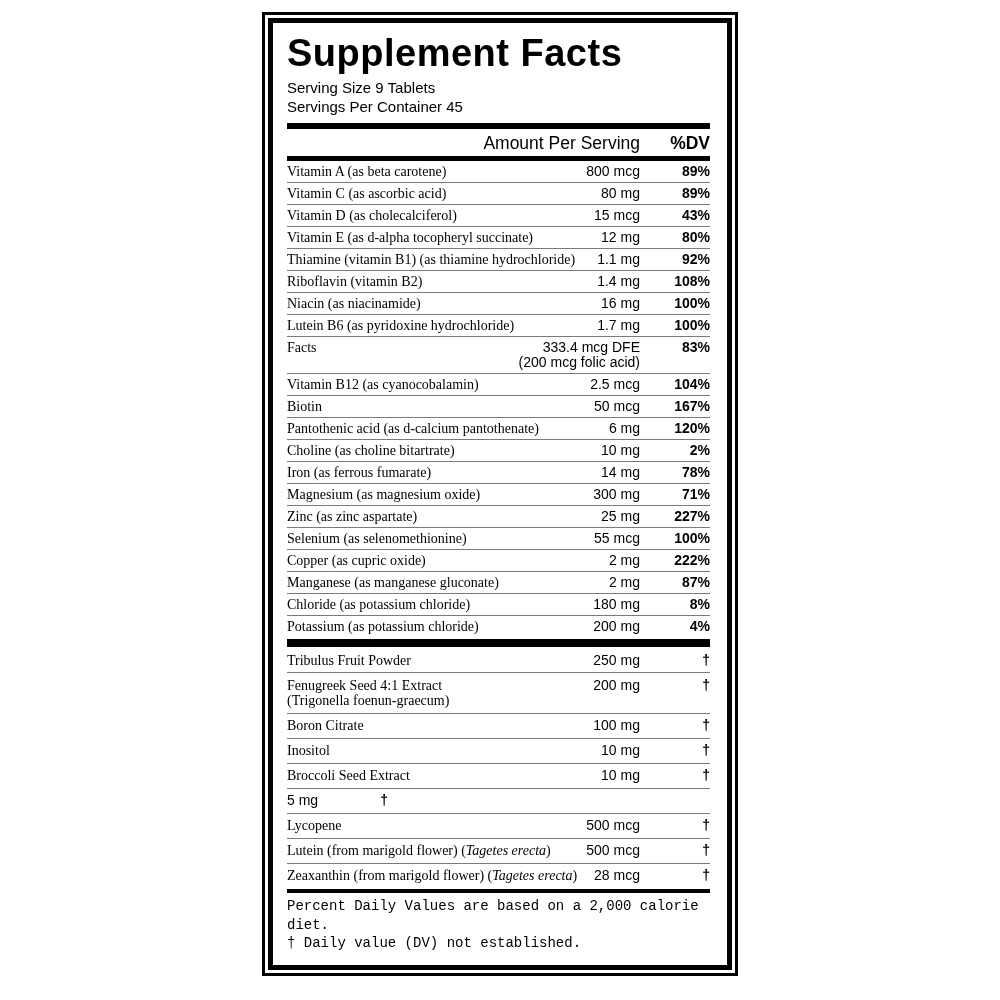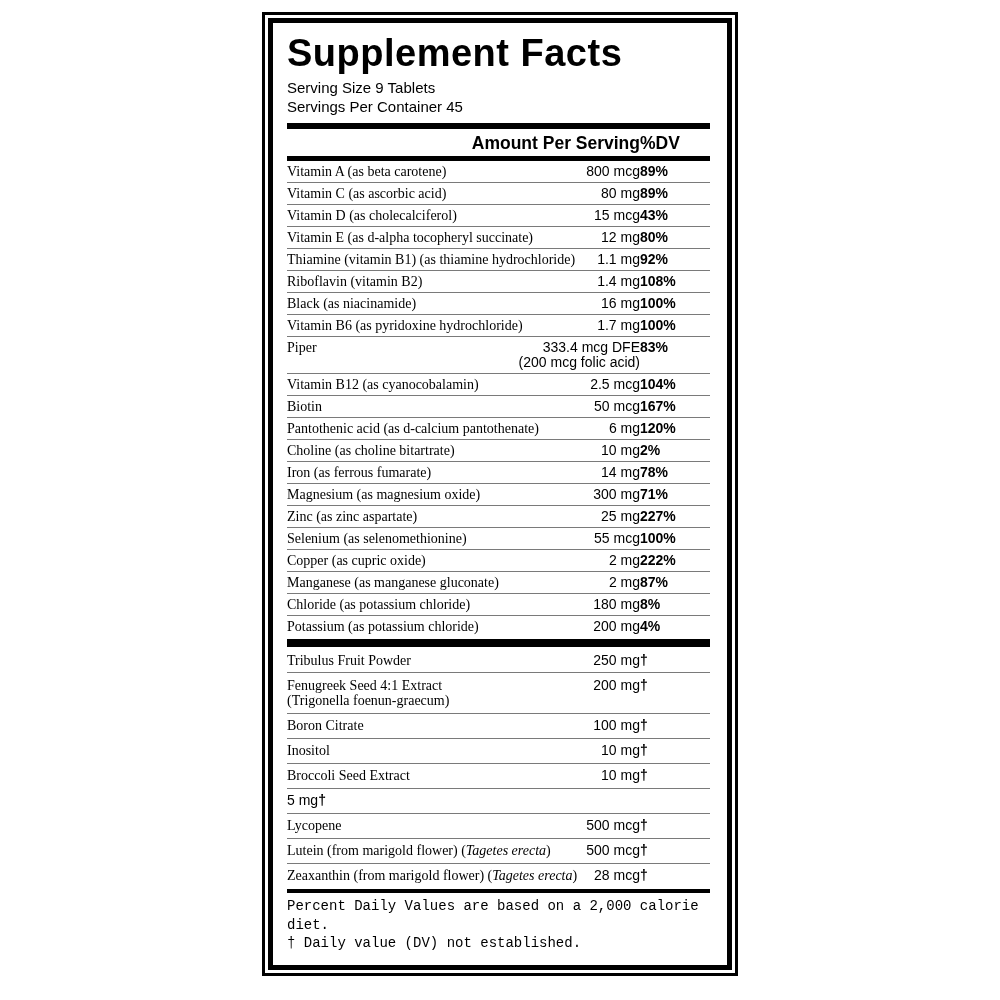--- a/index.html
+++ b/index.html
@@ -30,24 +30,24 @@
   .bar-section{height:8px;margin:2px 0 1px;}
   .bar-foot{height:4.5px;margin:1px 0 4px;}
 
   .row{
     display:flex;align-items:flex-start;
     border-bottom:1px solid #7a7a7a;
     padding:3px 0 2.5px;
     font-size:14px;line-height:15.5px;
   }
   .header-row{border-bottom:5px solid #000;padding:5px 0 3px;}
-  .hdr{font-weight:bold;font-size:17.5px;line-height:19px;}
+  .hdr{font-weight:normal;font-size:17.5px;line-height:19px;}
   .name{flex:1;white-space:nowrap;font-family:Liberation Serif, serif;}
   .amt{text-align:right;}
-  .dv{width:70px;font-weight:bold;}
+  .dv{width:70px;text-align:right;font-weight:bold;}
   #vitamin-rows .row:last-child{border-bottom:none;}
   #botanical-rows .row{padding:4.5px 0 4px;}
   #botanical-rows .row:last-child{border-bottom:none;}
   .it{font-style:italic;}
 
   .footnote{font-size:14px;line-height:18.5px;font-family:Liberation Mono, monospace;}
 </style>
 </head>
 <body>
 
@@ -118,39 +118,39 @@
             <div class="name">
               <div><span>Riboflavin (vitamin B2)</span></div>
             </div>
             <div class="amt">
               <div>1.4 mg</div>
             </div>
             <div class="dv">108%</div>
           </div>
           <div class="row">
             <div class="name">
-              <div><span>Black (as niacinamide)</span></div>
+              <div><span>Niacin (as niacinamide)</span></div>
             </div>
             <div class="amt">
               <div>16 mg</div>
             </div>
             <div class="dv">100%</div>
           </div>
           <div class="row">
             <div class="name">
-              <div><span>Vitamin B6 (as pyridoxine hydrochloride)</span></div>
+              <div><span>Lutein B6 (as pyridoxine hydrochloride)</span></div>
             </div>
             <div class="amt">
               <div>1.7 mg</div>
             </div>
             <div class="dv">100%</div>
           </div>
           <div class="row">
             <div class="name">
-              <div><span>Piper</span></div>
+              <div><span>Facts</span></div>
             </div>
             <div class="amt">
               <div>333.4 mcg DFE</div>
               <div>(200 mcg folic acid)</div>
             </div>
             <div class="dv">83%</div>
           </div>
           <div class="row">
             <div class="name">
               <div><span>Vitamin B12 (as cyanocobalamin)</span></div>

